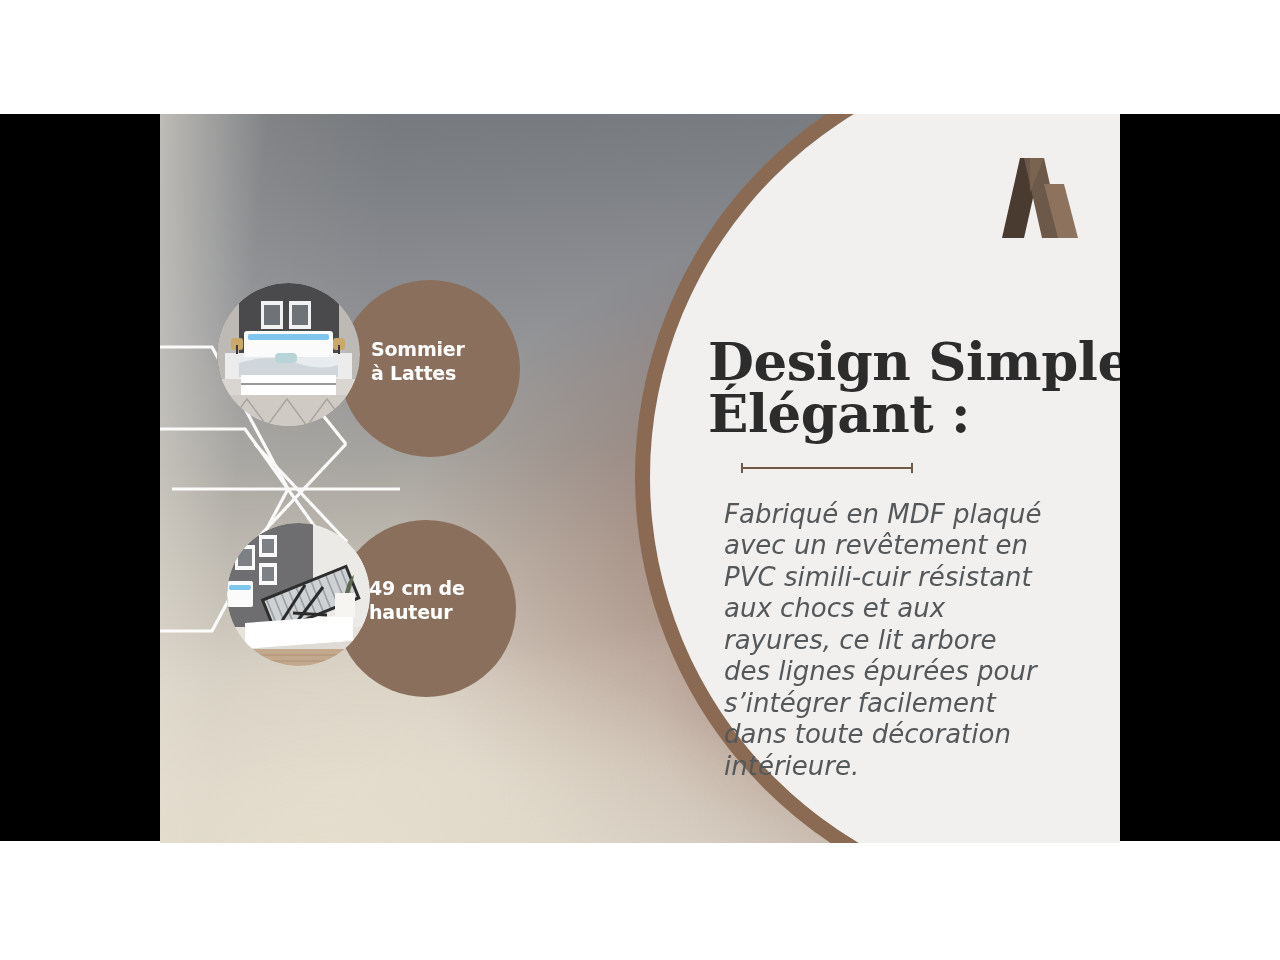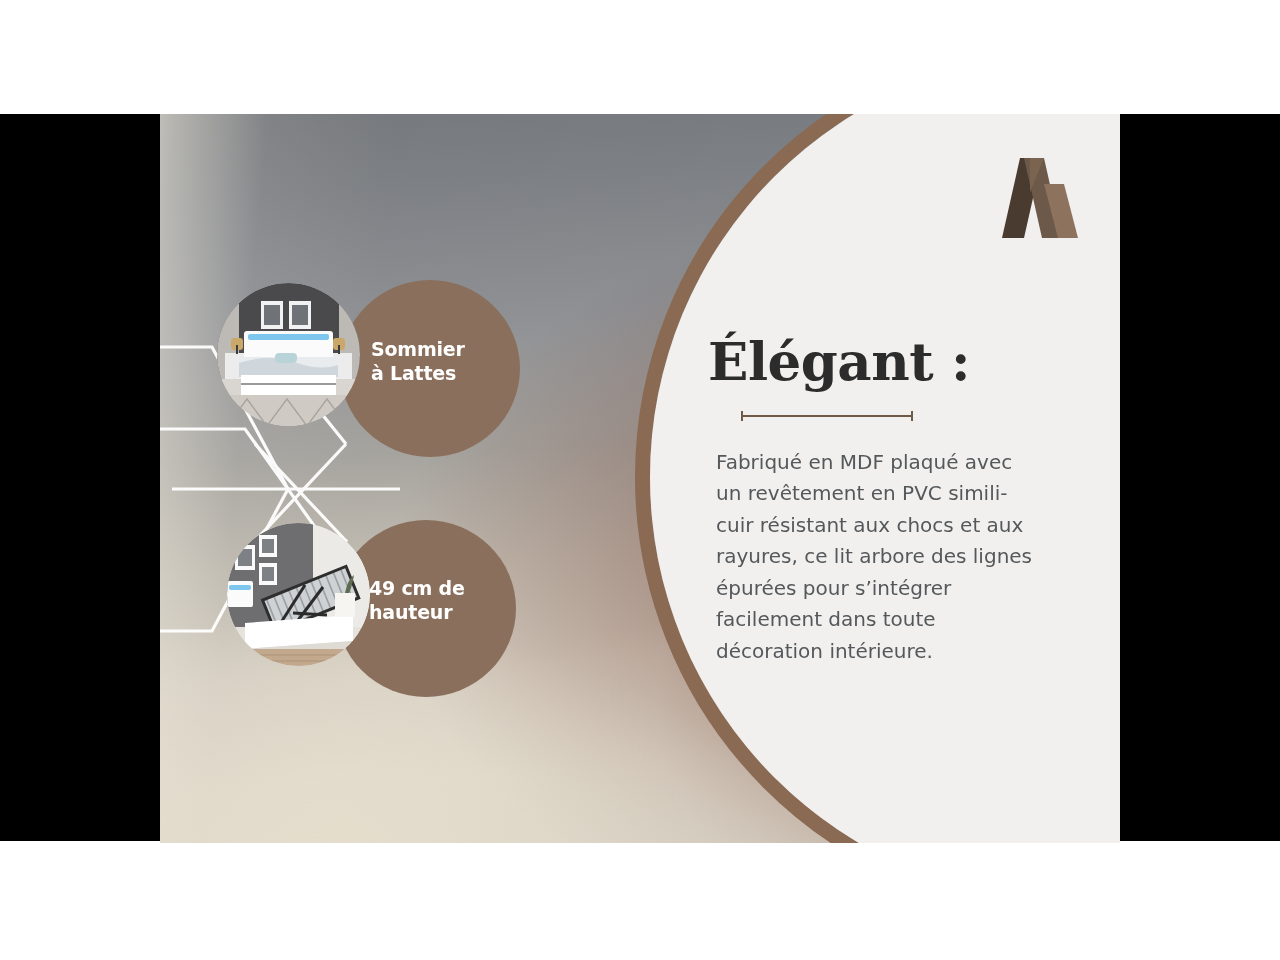--- a/index.html
+++ b/index.html
@@ -149,26 +149,27 @@
   .rule .cap {
     position: absolute;
     top: 0;
     width: 2px; height: 10px;
     background: #6f5a49;
   }
   .rule .cap.left  { left: 0; }
   .rule .cap.right { left: 170px; }
 
   .body-copy {
-    margin: 26px 0 0 8px;
+    margin: 26px 0 0 16px;
     font-family: "DejaVu Sans", "Liberation Sans", sans-serif;
-    font-size: 20px;
+    font-size: 26px;
     line-height: 31.5px;
     color: #55585b;
     width: 318px;
+    font-style: italic;
   }
 
   
   .lattice {
     position: absolute;
     left: -10px;
     top: 215px;
     width: 250px;
     height: 320px;
   }
@@ -341,20 +342,21 @@
 
     <svg class="logo" viewBox="0 0 92 92">
       <polygon points="34,6 56,6 38,86 16,86" fill="#4a3b31"></polygon>
       <polygon points="38,6 58,6 76,86 56,86" fill="#6d594a"></polygon>
       <polygon points="58,32 78,32 92,86 72,86" fill="#8d735d"></polygon>
       <polygon points="44,6 58,6 44,40" fill="#7a6450"></polygon>
     </svg>
 
     <div class="copy">
       <h1 class="headline">
+        <span>Design Simple</span>
         <span class="l2">Élégant :</span>
       </h1>
       <div class="rule">
         <span class="cap left"></span>
         <span class="bar"></span>
         <span class="cap right"></span>
       </div>
       <p class="body-copy">Fabriqué en MDF plaqué avec un revêtement en PVC simili-cuir résistant aux chocs et aux rayures, ce lit arbore des lignes épurées pour s’intégrer facilement dans toute décoration intérieure.</p>
     </div>
 

